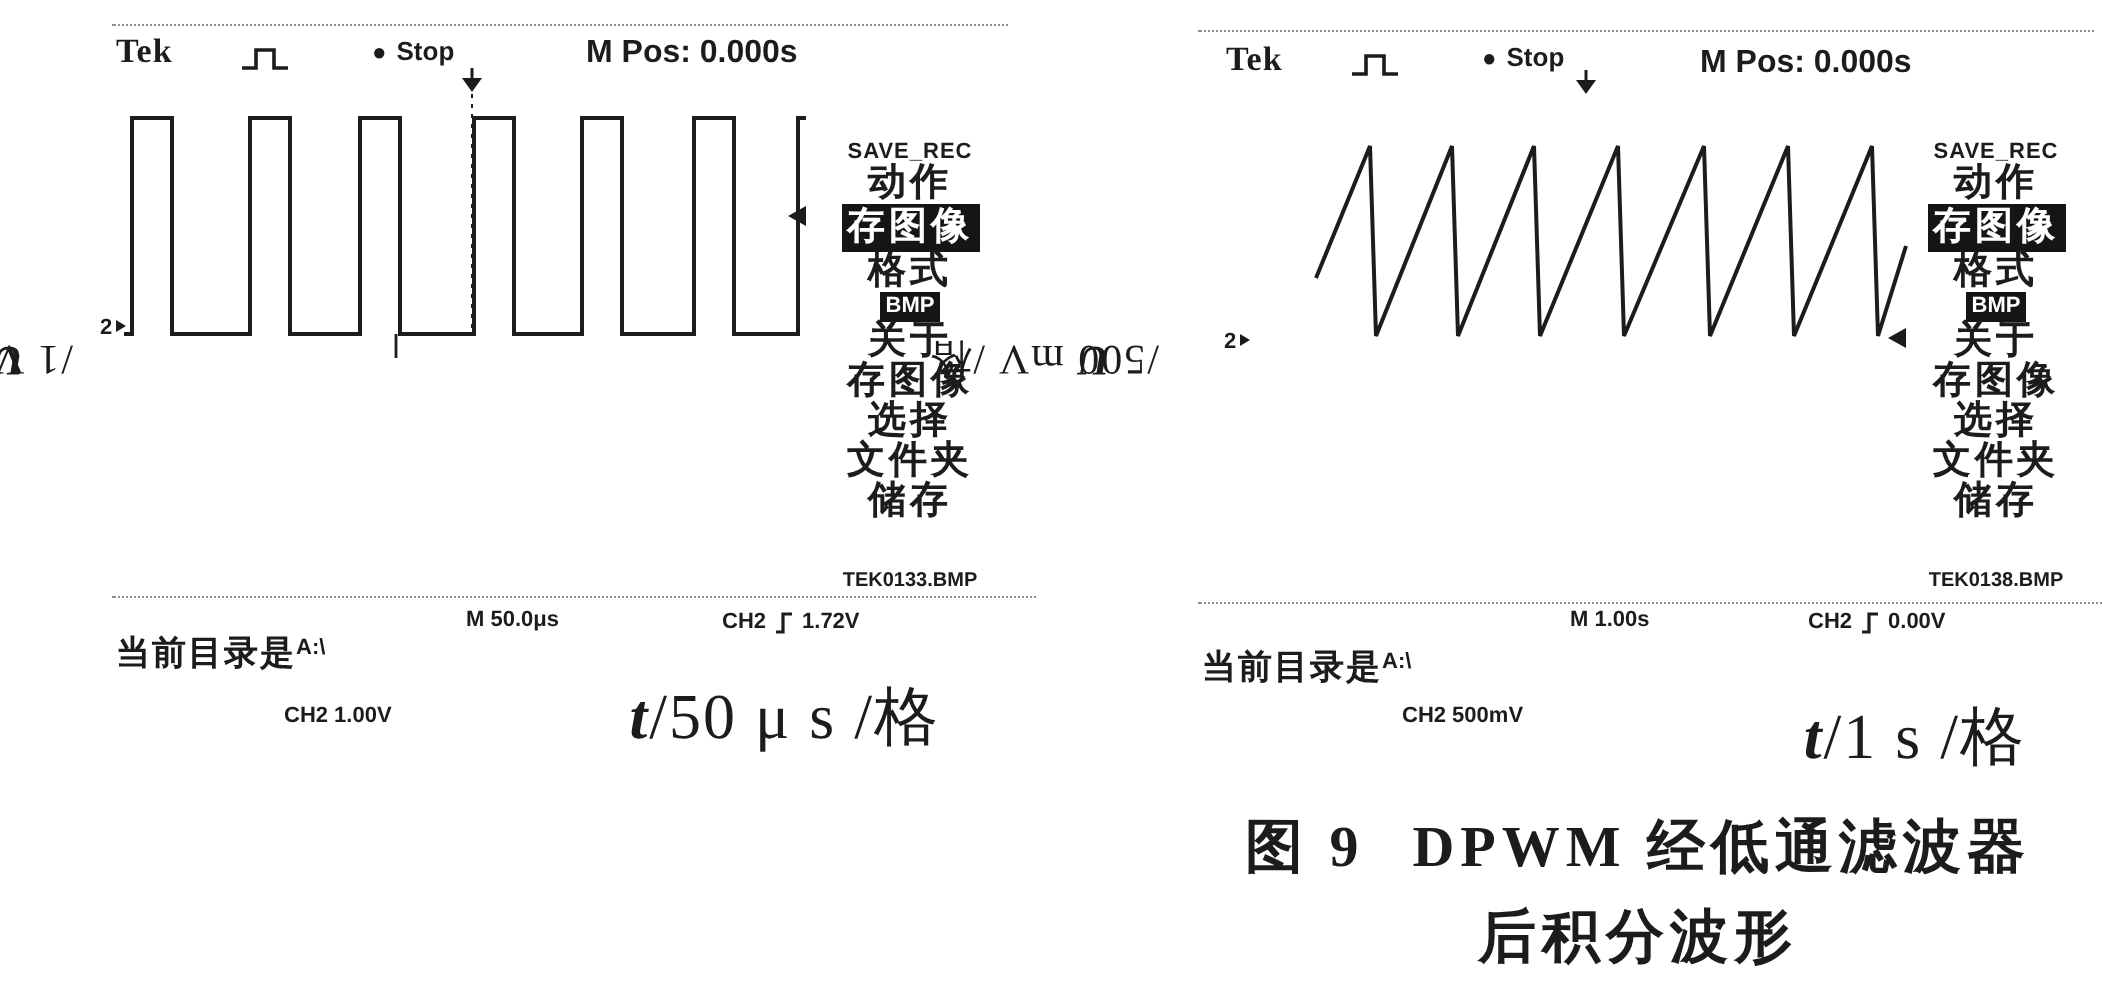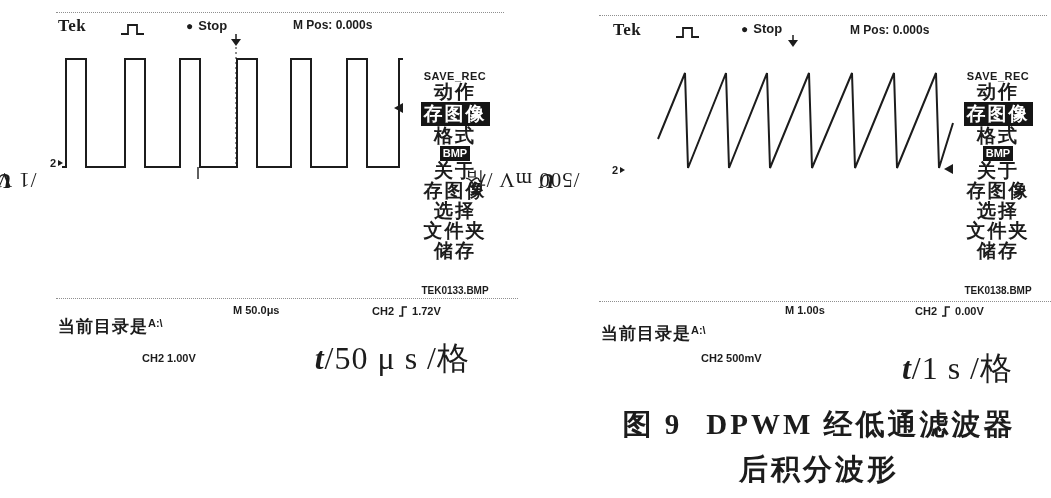--- a/index.html
+++ b/index.html
@@ -10,35 +10,35 @@
   .scope{position:absolute;top:10px;width:515px;height:488px;z-index:3;}
   .scope.left{left:20px;}
   .scope.right{left:563px;}
 
   .tek{position:absolute;left:38px;top:6px;font-family:"Liberation Serif",serif;
        font-weight:bold;font-size:17px;letter-spacing:0.5px;}
   .pulse{position:absolute;left:100px;top:11px;}
   .stop{position:absolute;left:166px;top:8px;font-size:13px;font-weight:bold;
         display:flex;align-items:center;gap:5px;}
   .stop .dot{font-size:12px;line-height:1;}
-  .mpos{position:absolute;left:273px;top:8px;font-size:12px;font-weight:bold;}
+  .mpos{position:absolute;left:273px;top:8px;font-size:16px;font-weight:bold;}
 
   .menu{position:absolute;left:372px;top:8px;width:126px;height:278px;
         display:flex;flex-direction:column;justify-content:flex-end;
         align-items:center;text-align:center;}
   .menu .title{font-size:11px;font-weight:bold;letter-spacing:0.5px;}
   .mi{font-size:19px;font-weight:600;letter-spacing:2px;line-height:1.05;white-space:nowrap;}
   .mi.hl{background:var(--hl-bg,#151515);color:var(--hl-fg,#ffffff);padding:2px 3px;}
   .mi.small{font-size:11px;font-weight:bold;letter-spacing:0;}
   .mfile{font-size:10px;font-weight:bold;letter-spacing:0;margin-top:24px;}
 
   .ro{position:absolute;top:294px;left:0;width:515px;height:16px;font-size:11px;font-weight:bold;}
   .ro-ch{position:absolute;left:122px;top:0;white-space:nowrap;margin-top:48px;}
   .ro-tb{position:absolute;left:213px;top:0;white-space:nowrap;}
-  .ro-tr{position:absolute;left:352px;top:0;display:flex;align-items:center;gap:4px;white-space:nowrap;}
+  .ro-tr{position:absolute;left:341px;top:0;display:flex;align-items:center;gap:4px;white-space:nowrap;}
 
   .dir{position:absolute;left:38px;top:305px;font-size:17px;font-weight:600;
        letter-spacing:1px;white-space:nowrap;}
   .dir .path{font-size:11px;font-weight:bold;vertical-align:5px;letter-spacing:0;}
 
   .tlabel{position:absolute;left:60px;top:327px;width:390px;text-align:right;
           font-family:"Liberation Serif",serif;font-size:32px;letter-spacing:1px;}
   .tlabel .var{font-style:italic;font-weight:bold;}
 
   .ylabel{position:absolute;left:18px;top:170px;width:0;height:0;}

